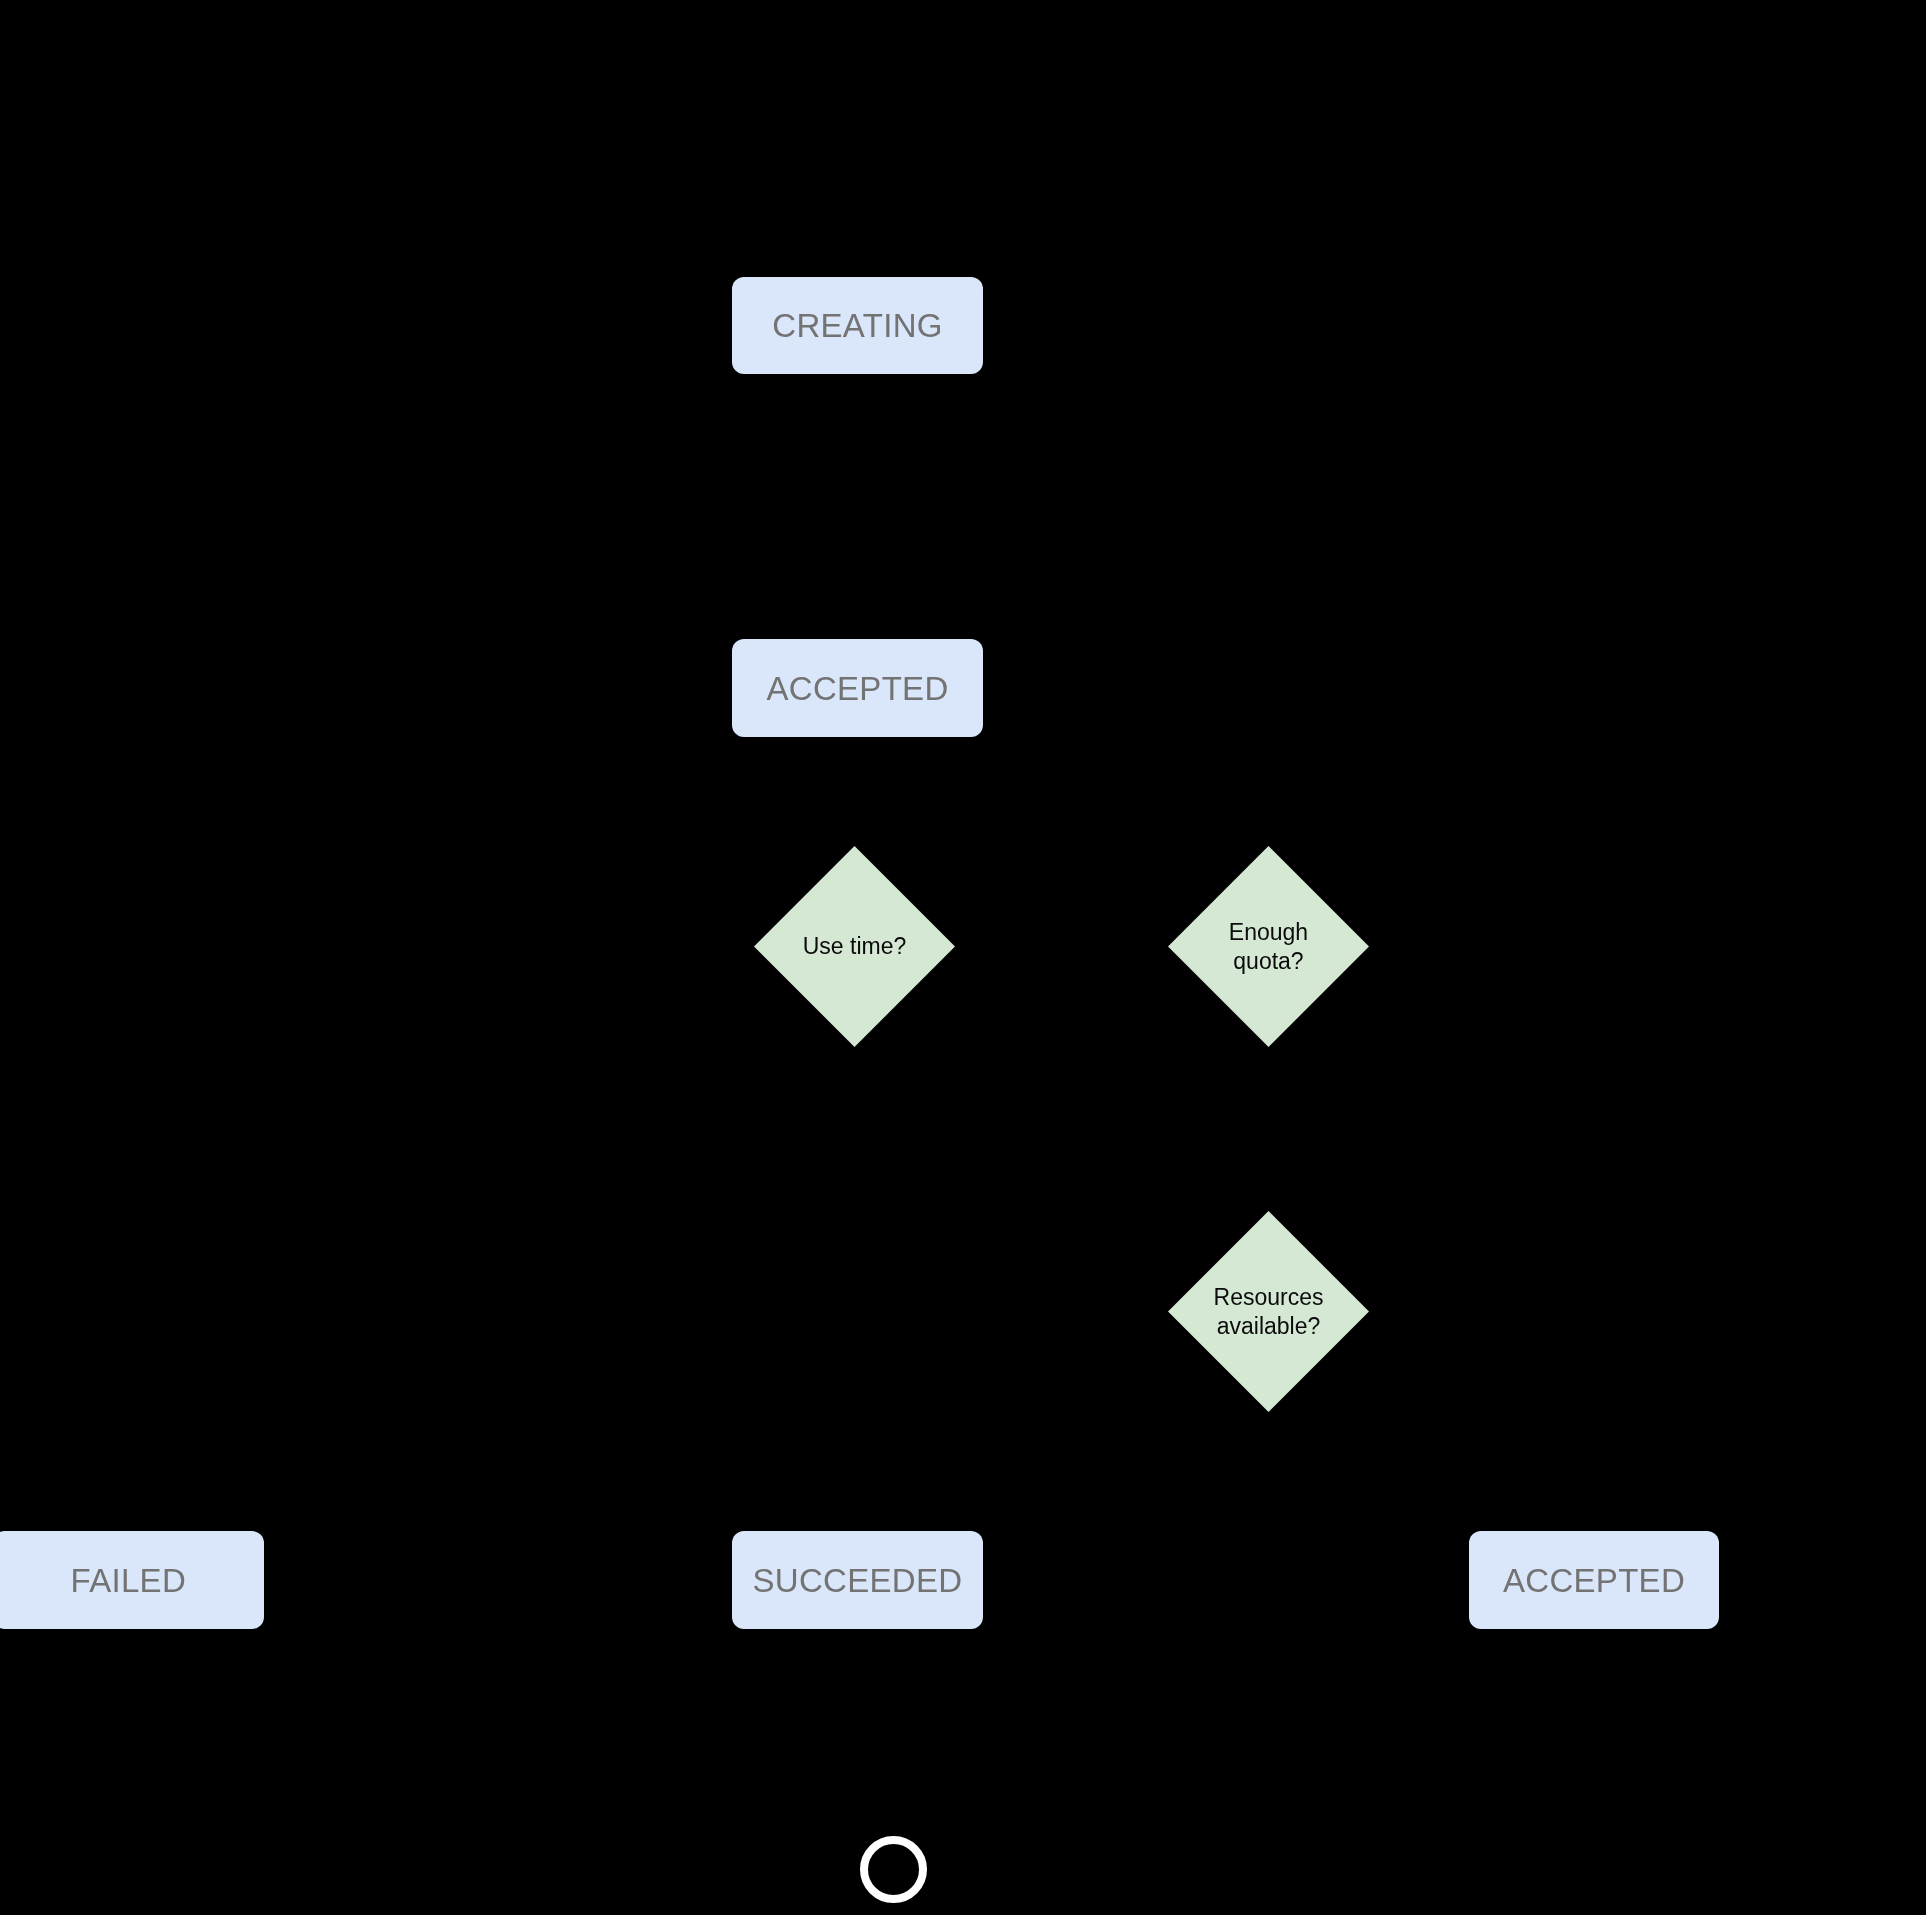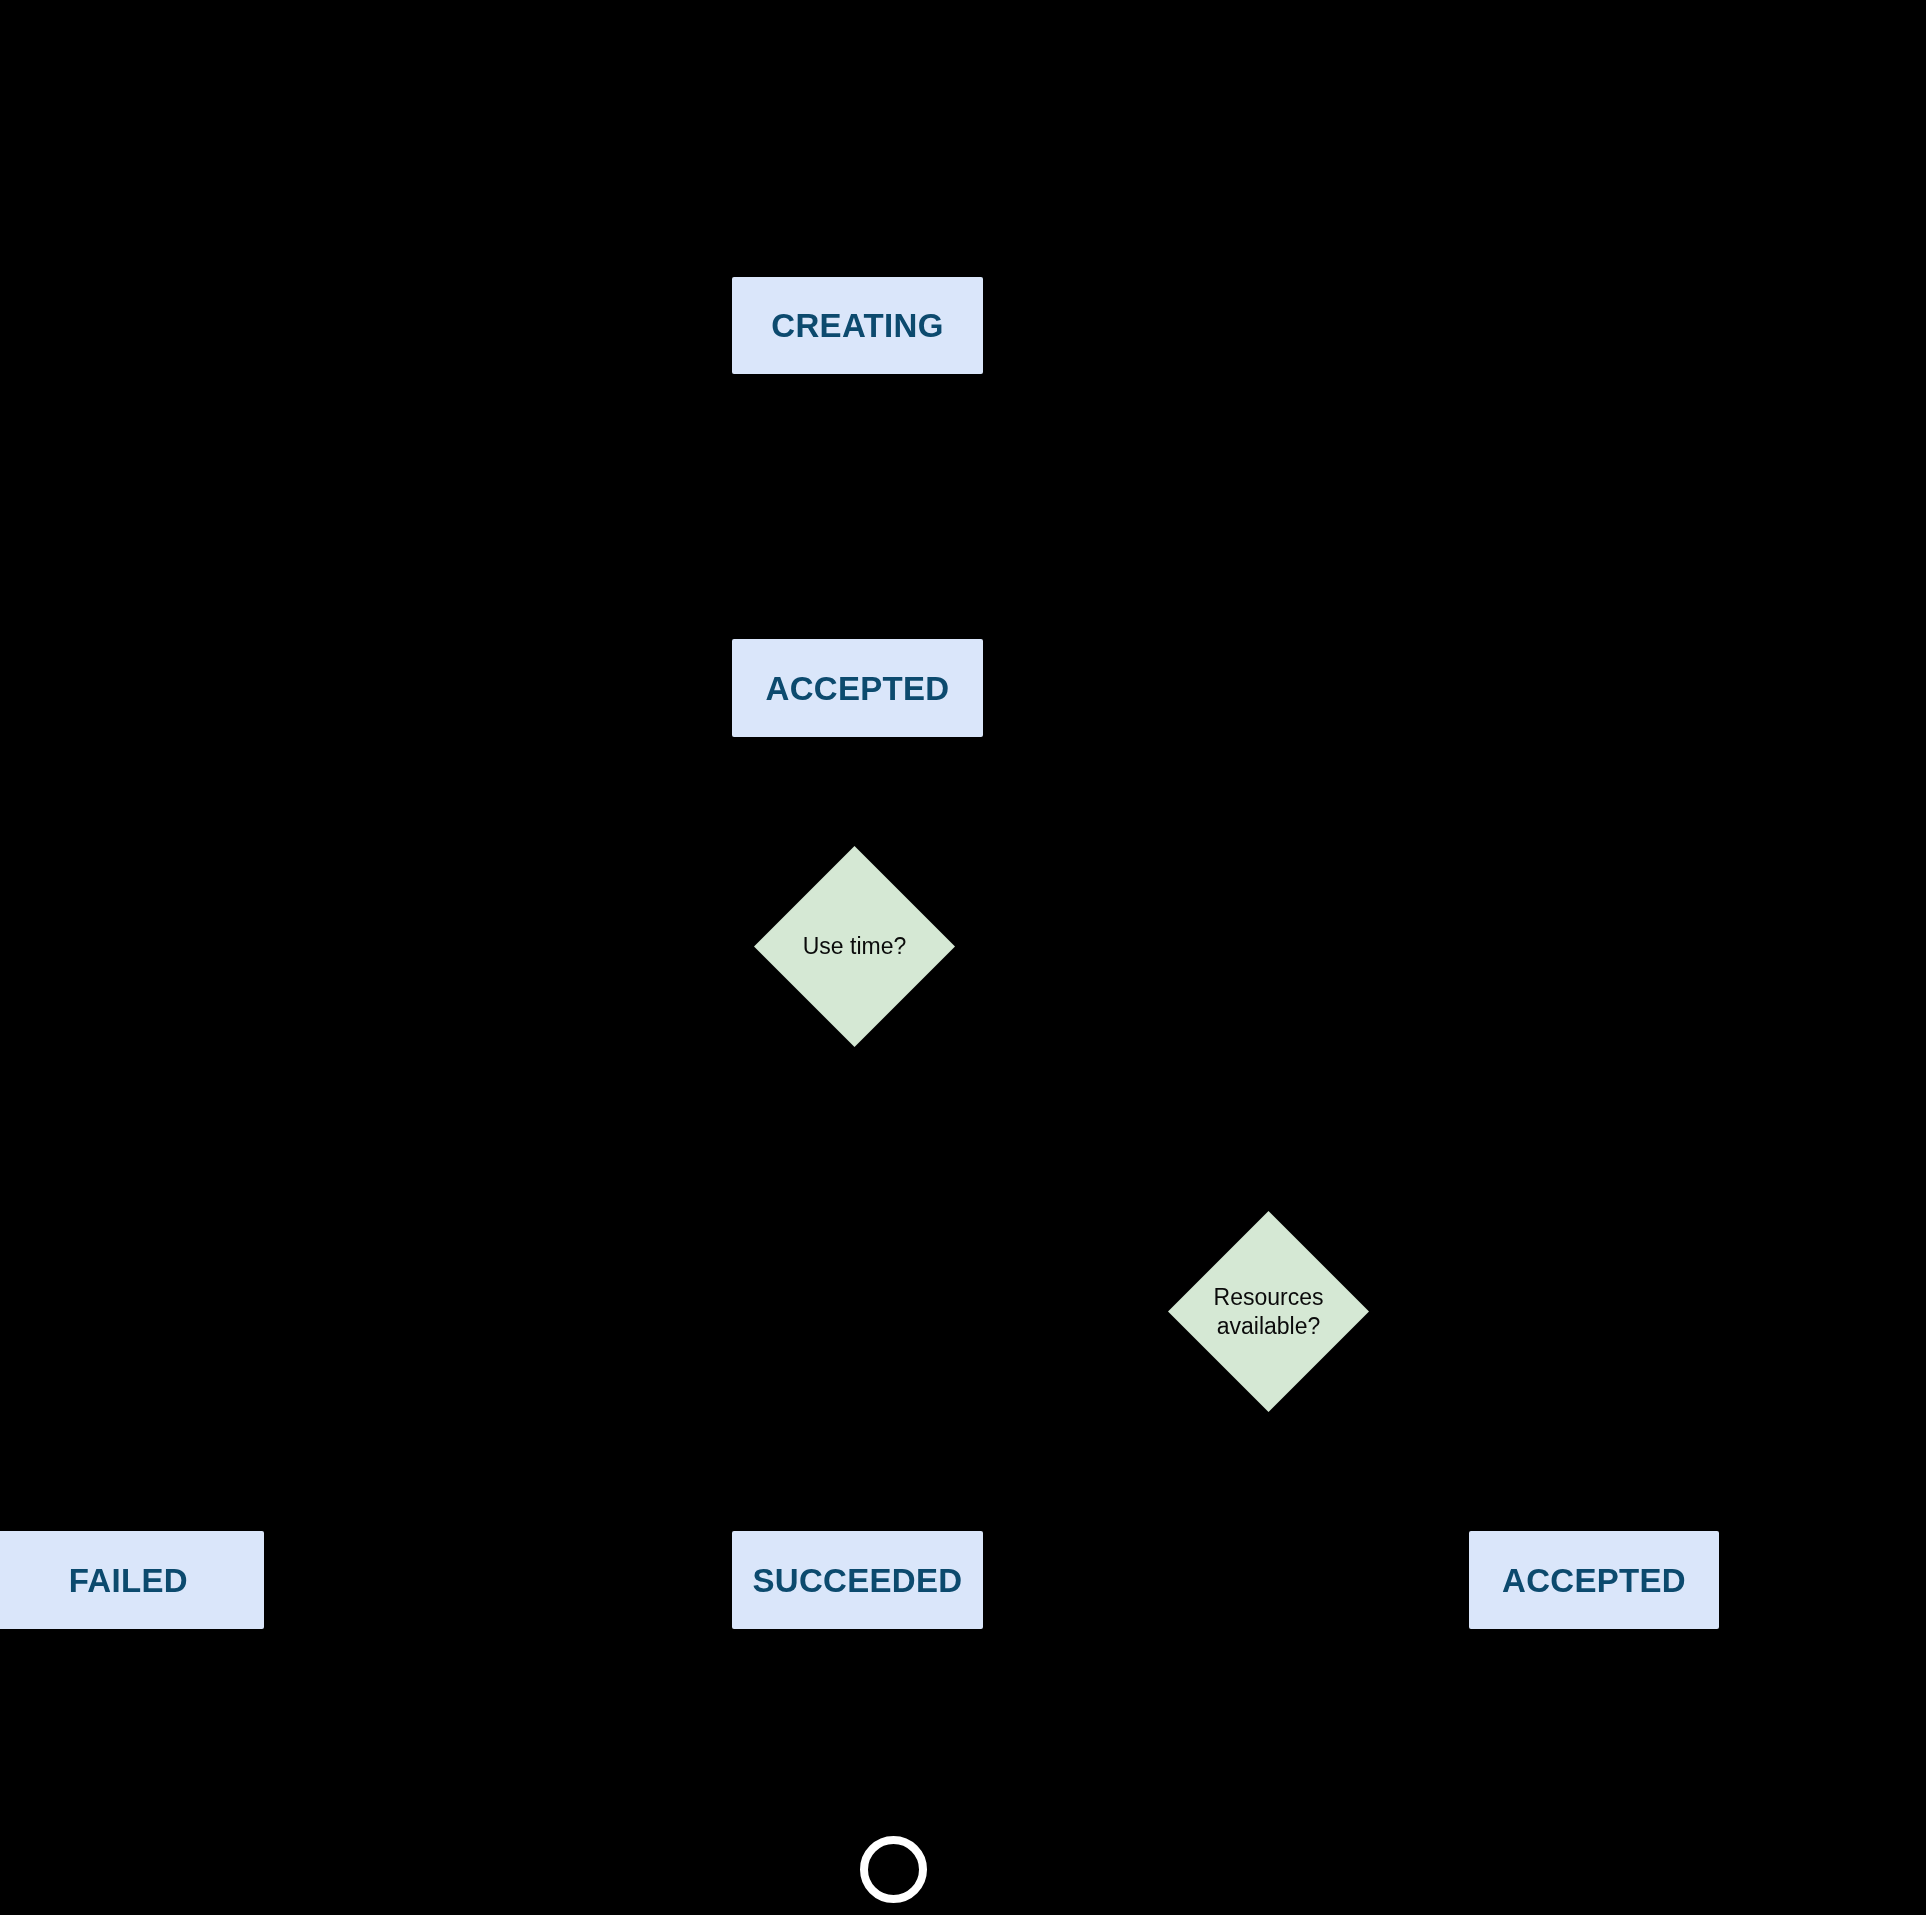--- a/index.html
+++ b/index.html
@@ -30,30 +30,30 @@
     width: 1926px;
     height: 1916px;
     pointer-events: none;
   }
 
   
   .state-box {
     position: absolute;
     box-sizing: border-box;
     background: #dae6fa;
-    border-radius: 2px;
+    border-radius: 12px;
     display: flex;
     align-items: center;
     justify-content: center;
-    color: #0c4a6e;
+    color: #737373;
     font-size: 33px;
     letter-spacing: 0.3px;
     line-height: 1;
     white-space: nowrap;
-    font-weight: 700;
+    font-weight: 400;
   }
 
   
   .decision {
     position: absolute;
     width: 201px;
     height: 201px;
     display: flex;
     align-items: center;
     justify-content: center;
@@ -123,20 +123,25 @@
   <div class="state-box" style="left:732px; top:591px; width:251px; height:98px;margin-top:48px;">
     <span>ACCEPTED</span>
   </div>
 
 
   <div class="decision" style="left:754px; top:846px;">
     <span class="diamond-shape"></span>
     <span class="decision-label">Use time?</span>
   </div>
 
+  <div class="decision" style="left:1168px; top:846px;">
+    <span class="diamond-shape"></span>
+    <span class="decision-label">Enough
+quota?</span>
+  </div>
 
   <div class="decision" style="left:1168px; top:1211px;">
     <span class="diamond-shape"></span>
     <span class="decision-label">Resources
 available?</span>
   </div>
 
   <div class="state-box" style="left:-7.2px; top:1531px; width:271px; height:98px;">
     <span>FAILED</span>
   </div>

